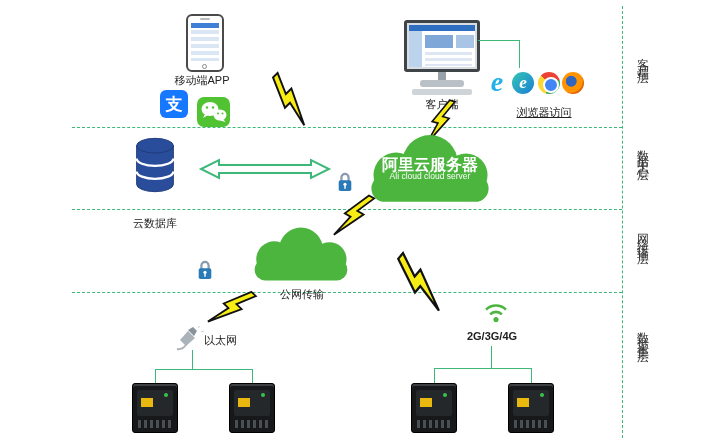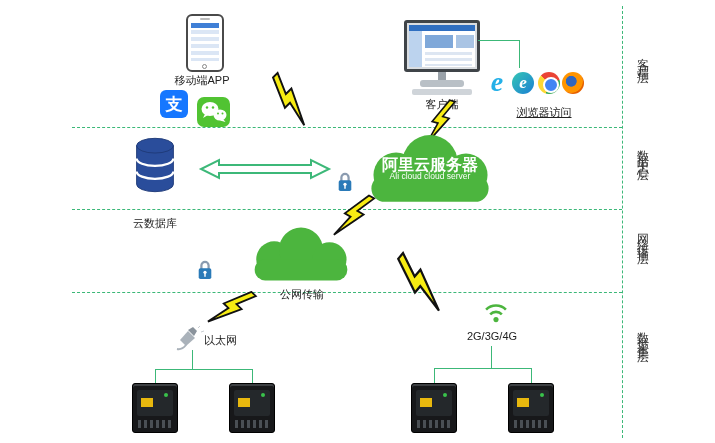--- a/index.html
+++ b/index.html
@@ -4,21 +4,21 @@
 <style>
   * { margin:0; padding:0; box-sizing:border-box; }
   body { background:#fff; font-family:"Liberation Sans", sans-serif; }
   .canvas { position:relative; width:715px; height:443px; background:#fff; overflow:hidden; }
 
   .hdash { position:absolute; border-top:1px dashed #3cb878; height:0; }
   .vdash { position:absolute; border-left:1px dashed #3cb878; width:0; }
   .gline { position:absolute; background:#3cb878; }
 
   .lbl { position:absolute; font-size:11px; color:#222; text-align:center; line-height:13px; }
-  .lbl.bold { font-weight:normal; }
+  .lbl.bold { font-weight:bold; }
   .layer-label { position:absolute; left:634px; writing-mode:vertical-rl; font-size:12px; color:#333; letter-spacing:5px; }
 
   
   .phone { position:absolute; left:186px; top:14px; width:38px; height:58px; border:2px solid #4a4a4a; border-radius:6px; background:#fff; }
   .phone-ear { position:absolute; left:50%; top:2px; width:10px; height:2px; margin-left:-5px; background:#bbb; border-radius:1px; }
   .phone-screen { position:absolute; left:3px; right:3px; top:7px; bottom:9px;
     background: linear-gradient(#3f7fd6 0 5px, rgba(0,0,0,0) 5px),
                 repeating-linear-gradient(#dbe6f5 0 4px, #fff 4px 7px); }
   .phone-home { position:absolute; left:50%; bottom:1px; width:5px; height:5px; margin-left:-3px; border:1px solid #888; border-radius:50%; }
 

